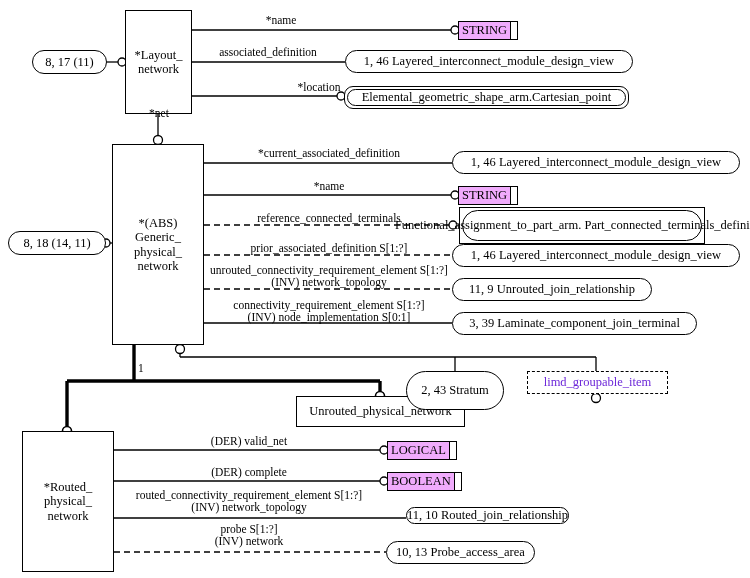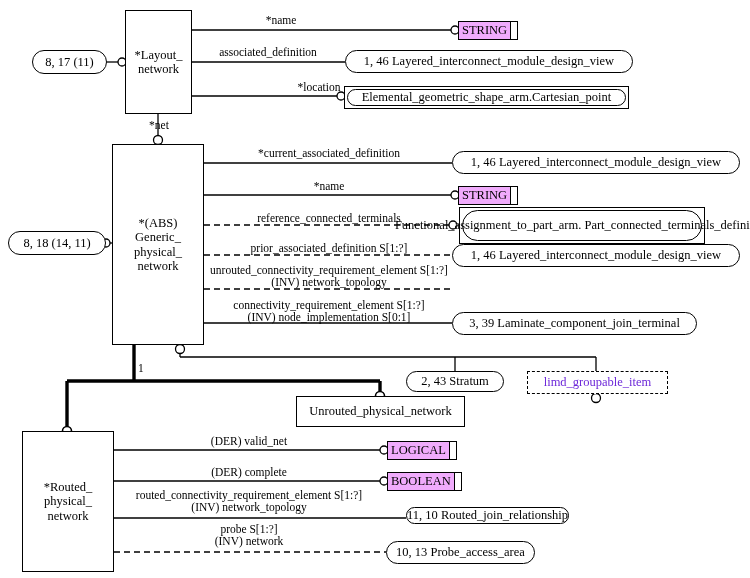--- a/index.html
+++ b/index.html
@@ -239,26 +239,29 @@
   </div>
 
   <div class="pref" style="left:452px; top:151px; width:288px; height:23px;">
     <span>1, 46 Layered_interconnect_module_design_view</span>
   </div>
 
   <div class="pref" style="left:452px; top:244px; width:288px; height:23px;">
     <span>1, 46 Layered_interconnect_module_design_view</span>
   </div>
 
+  <div class="pref" style="left:452px; top:278px; width:200px; height:23px;">
+    <span>11, 9 Unrouted_join_relationship</span>
+  </div>
 
   <div class="pref" style="left:452px; top:312px; width:245px; height:23px;">
     <span>3, 39 Laminate_component_join_terminal</span>
   </div>
 
-  <div class="pref" style="left:406px; top:371px; width:98px; height:21px;">
+  <div class="pref" style="left:406px; top:371px; width:98px; height:39px;">
     <span>2, 43 Stratum</span>
   </div>
 
   <div class="pref" style="left:406px; top:507px; width:163px; height:17px;text-align:center;">
     <span>11, 10 Routed_join_relationship</span>
   </div>
 
   <div class="pref" style="left:386px; top:541px; width:149px; height:23px;">
     <span>10, 13 Probe_access_area</span>
   </div>
@@ -276,21 +279,21 @@
   <div class="stype" style="left:387px; top:441px;">
     <div class="body">LOGICAL</div>
     <div class="bar"></div>
   </div>
 
   <div class="stype" style="left:387px; top:472px;">
     <div class="body">BOOLEAN</div>
     <div class="bar"></div>
   </div>
 
-  <div class="framed" style="left:344px; top:86px; width:285px; height:23px;">
+  <div class="framed" style="left:344px; top:86px; width:285px; height:23px;border-radius:9px;">
     <div class="inner">
       <span>Elemental_geometric_shape_arm.Cartesian_point</span>
     </div>
   </div>
 
   <div class="framed" style="left:459px; top:207px; width:246px; height:37px;">
     <div class="inner">
       <div>
         <span>Functional_assignment_to_part_arm.</span>
         <span>Part_connected_terminals_definition</span>
@@ -302,21 +305,21 @@
   <div class="dashbox" style="left:527px; top:371px; width:141px; height:23px;">
     <span>limd_groupable_item</span>
   </div>
 
   <div class="lbl ctr" style="left:281px; top:14px;">*name</div>
 
   <div class="lbl ctr" style="left:268px; top:46px;">associated_definition</div>
 
   <div class="lbl ctr" style="left:271px; top:81px;margin-left:48px;">*location</div>
 
-  <div class="lbl ctr" style="left:159px; top:119px;">*net</div>
+  <div class="lbl ctr" style="left:159px; top:107px;">*net</div>
 
   <div class="lbl ctr" style="left:329px; top:147px;">*current_associated_definition</div>
 
   <div class="lbl ctr" style="left:329px; top:180px;">*name</div>
 
   <div class="lbl ctr" style="left:329px; top:212px;">reference_connected_terminals</div>
 
   <div class="lbl ctr" style="left:329px; top:242px;">prior_associated_definition S[1:?]</div>
 
   <div class="lbl ctr" style="left:329px; top:264px;">unrouted_connectivity_requirement_element S[1:?]</div>

